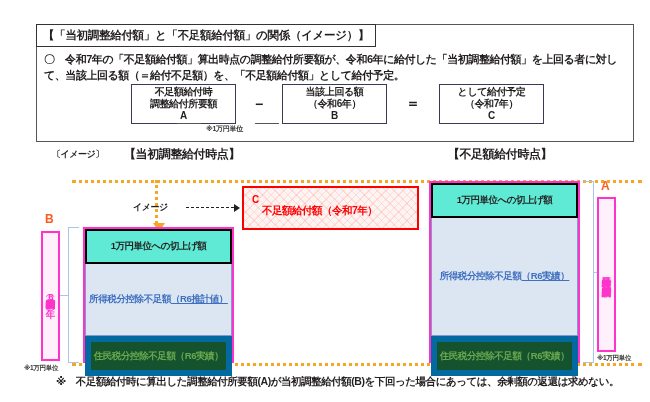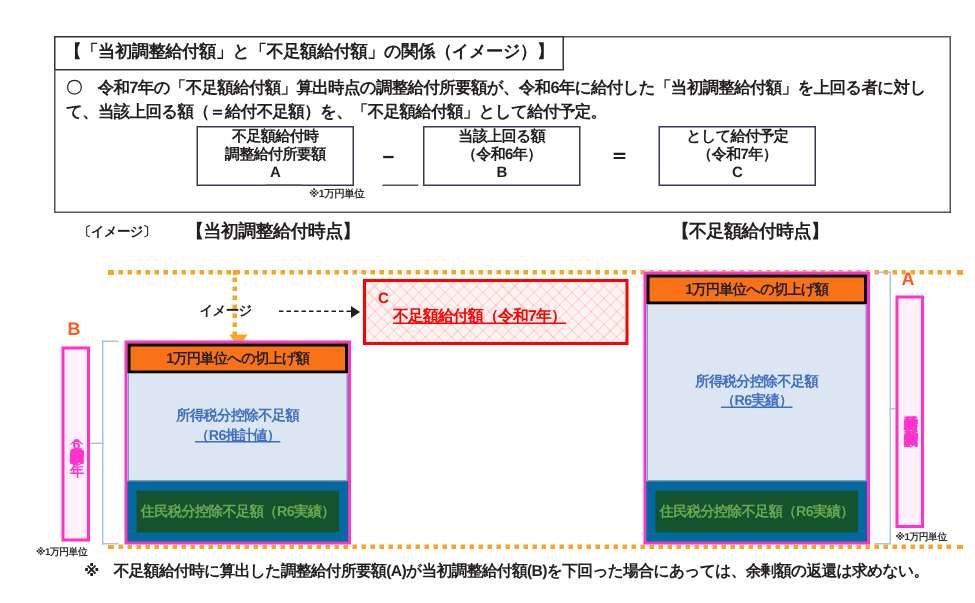--- a/index.html
+++ b/index.html
@@ -85,28 +85,28 @@
   
   .stackL{
     position:absolute;left:83px;top:211px;width:151px;height:136px;
     border:2px solid #ff33cc;box-sizing:border-box;background:#fff;
   }
   .stackR{
     position:absolute;left:429px;top:165px;width:151px;height:182px;
     border:2px solid #ff33cc;box-sizing:border-box;background:#fff;
   }
   .cap{
-    border:2px solid #000;background:#f97316;
-    height:20px;display:flex;align-items:center;justify-content:center;
+    border:2px solid #000;background:#5eead4;
+    height:35px;display:flex;align-items:center;justify-content:center;
     font-size:9.5px;font-weight:bold;letter-spacing:-0.5px;
     box-sizing:border-box;
   }
   .blue{
     background:#dce6f2;border:1px solid #7f9bc9;border-top:none;
-    display:flex;flex-direction:column;align-items:center;justify-content:center;
+    display:flex;flex-direction:row;align-items:center;justify-content:center;
     color:#3f6fc0;font-size:9.5px;font-weight:bold;letter-spacing:-0.4px;
     line-height:1.3;box-sizing:border-box;
   }
   .blue .sub{text-decoration:underline;}
   .green{
     background:#14532d;border:6px solid #0369a1;
     display:flex;align-items:center;justify-content:center;
     color:#6aa84f;font-size:9.5px;font-weight:bold;letter-spacing:-0.4px;
     box-sizing:border-box;
   }
@@ -125,21 +125,20 @@
       #fdf4f2;
     display:flex;align-items:center;
   }
   .cbox .clab{
     position:absolute;left:8px;top:6px;
     color:#ff0000;font-size:10px;font-weight:bold;
   }
   .cbox .ctxt{
     position:absolute;left:18px;top:16px;
     color:#ff0000;font-size:10.5px;font-weight:bold;letter-spacing:-0.5px;
-    text-decoration:underline;
   }
 
   
   .shortlab{
     position:absolute;left:133px;top:185px;
     font-size:9px;font-weight:bold;letter-spacing:-0.5px;color:#231f20;
   }
   .dash-h{
     position:absolute;left:186px;top:191px;width:48px;height:0;
     border-top:1.5px dashed #231f20;

